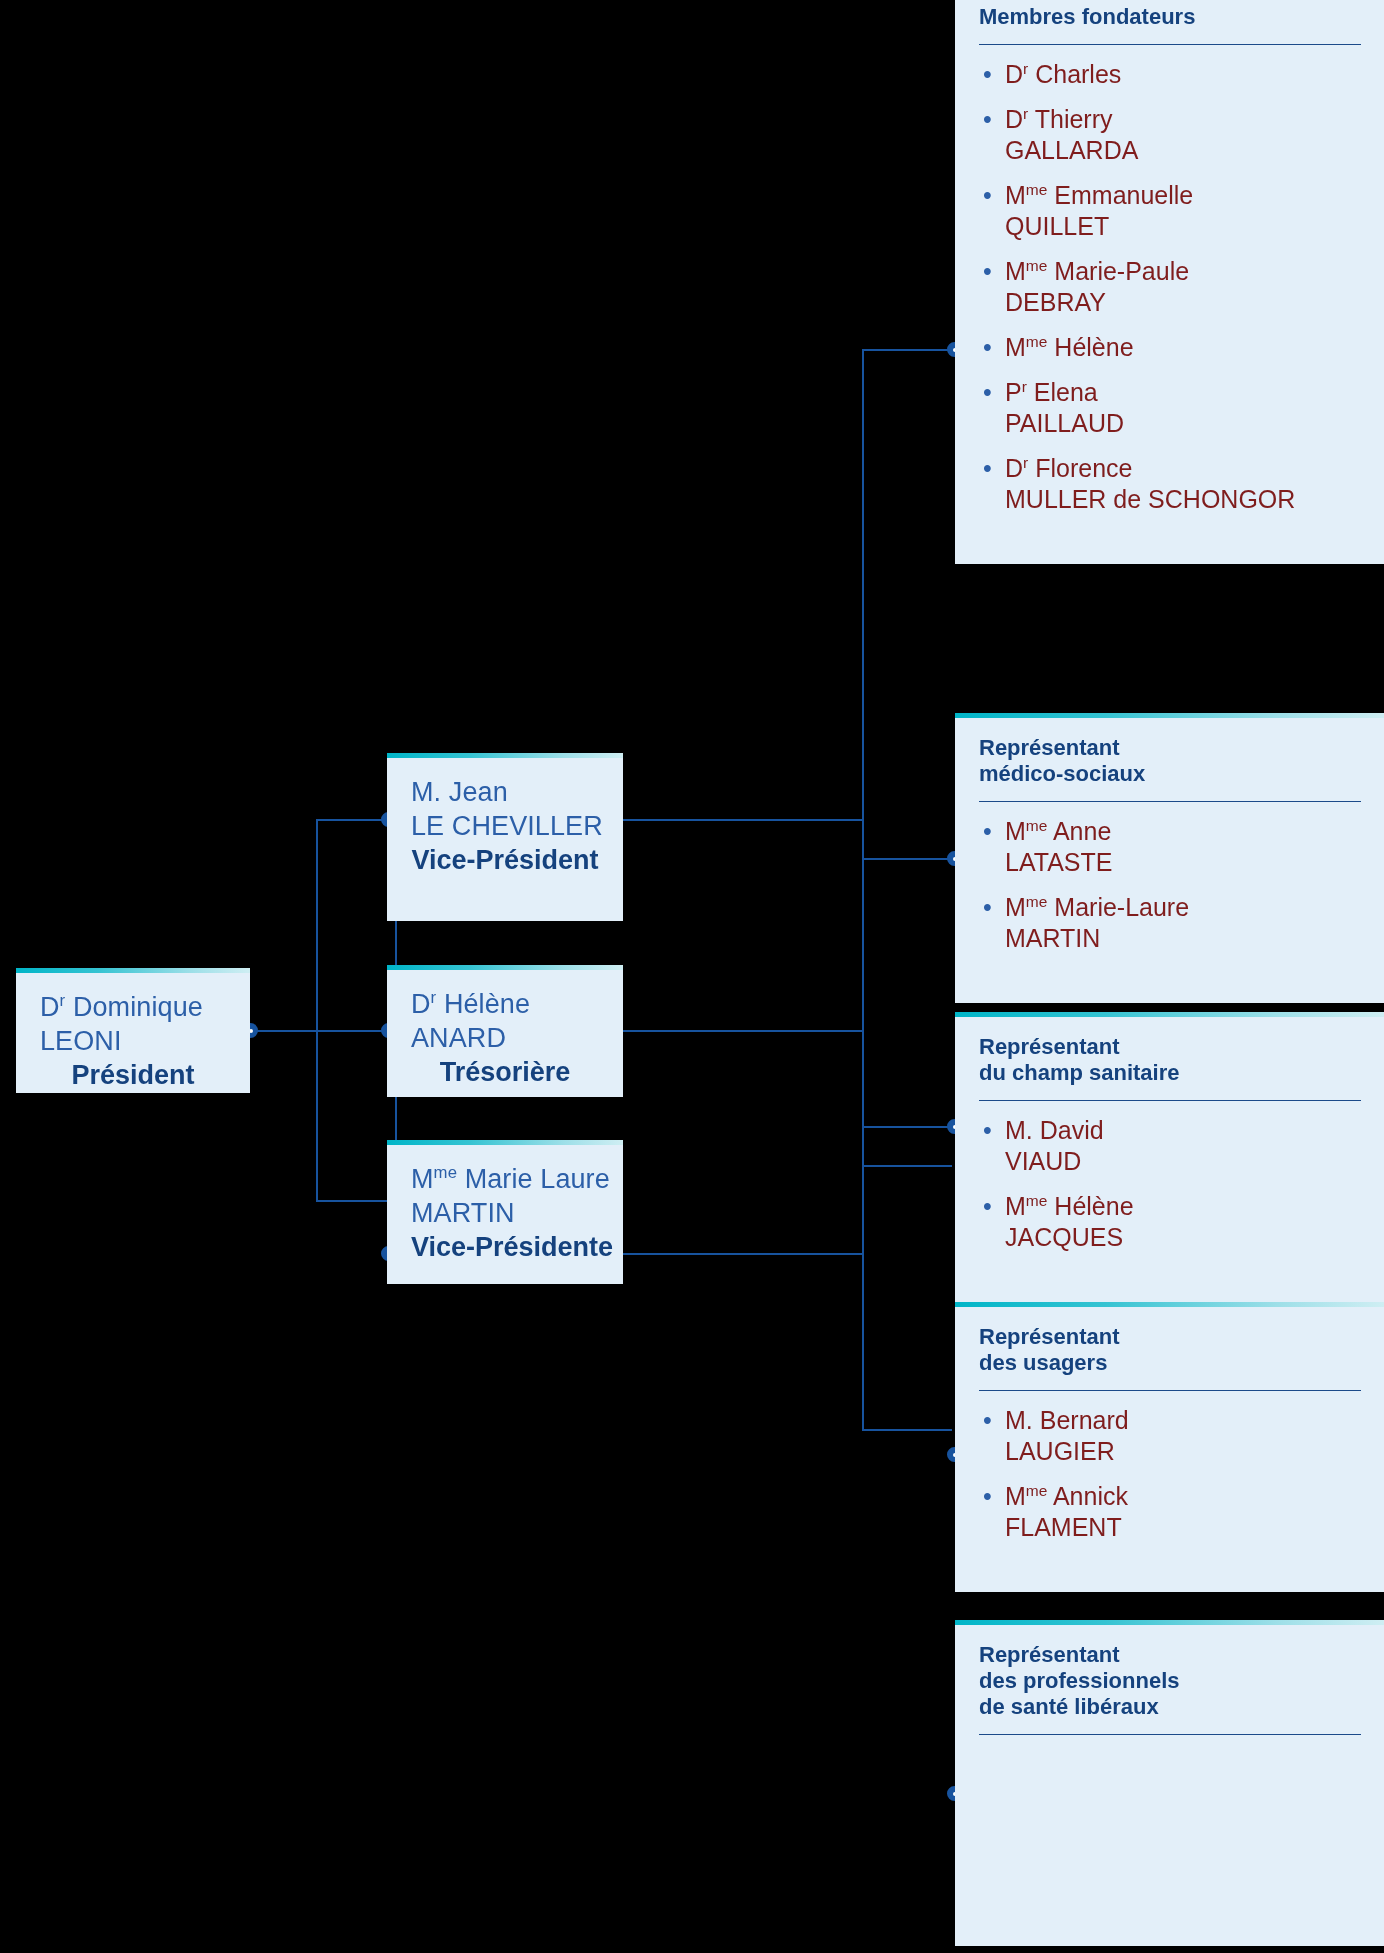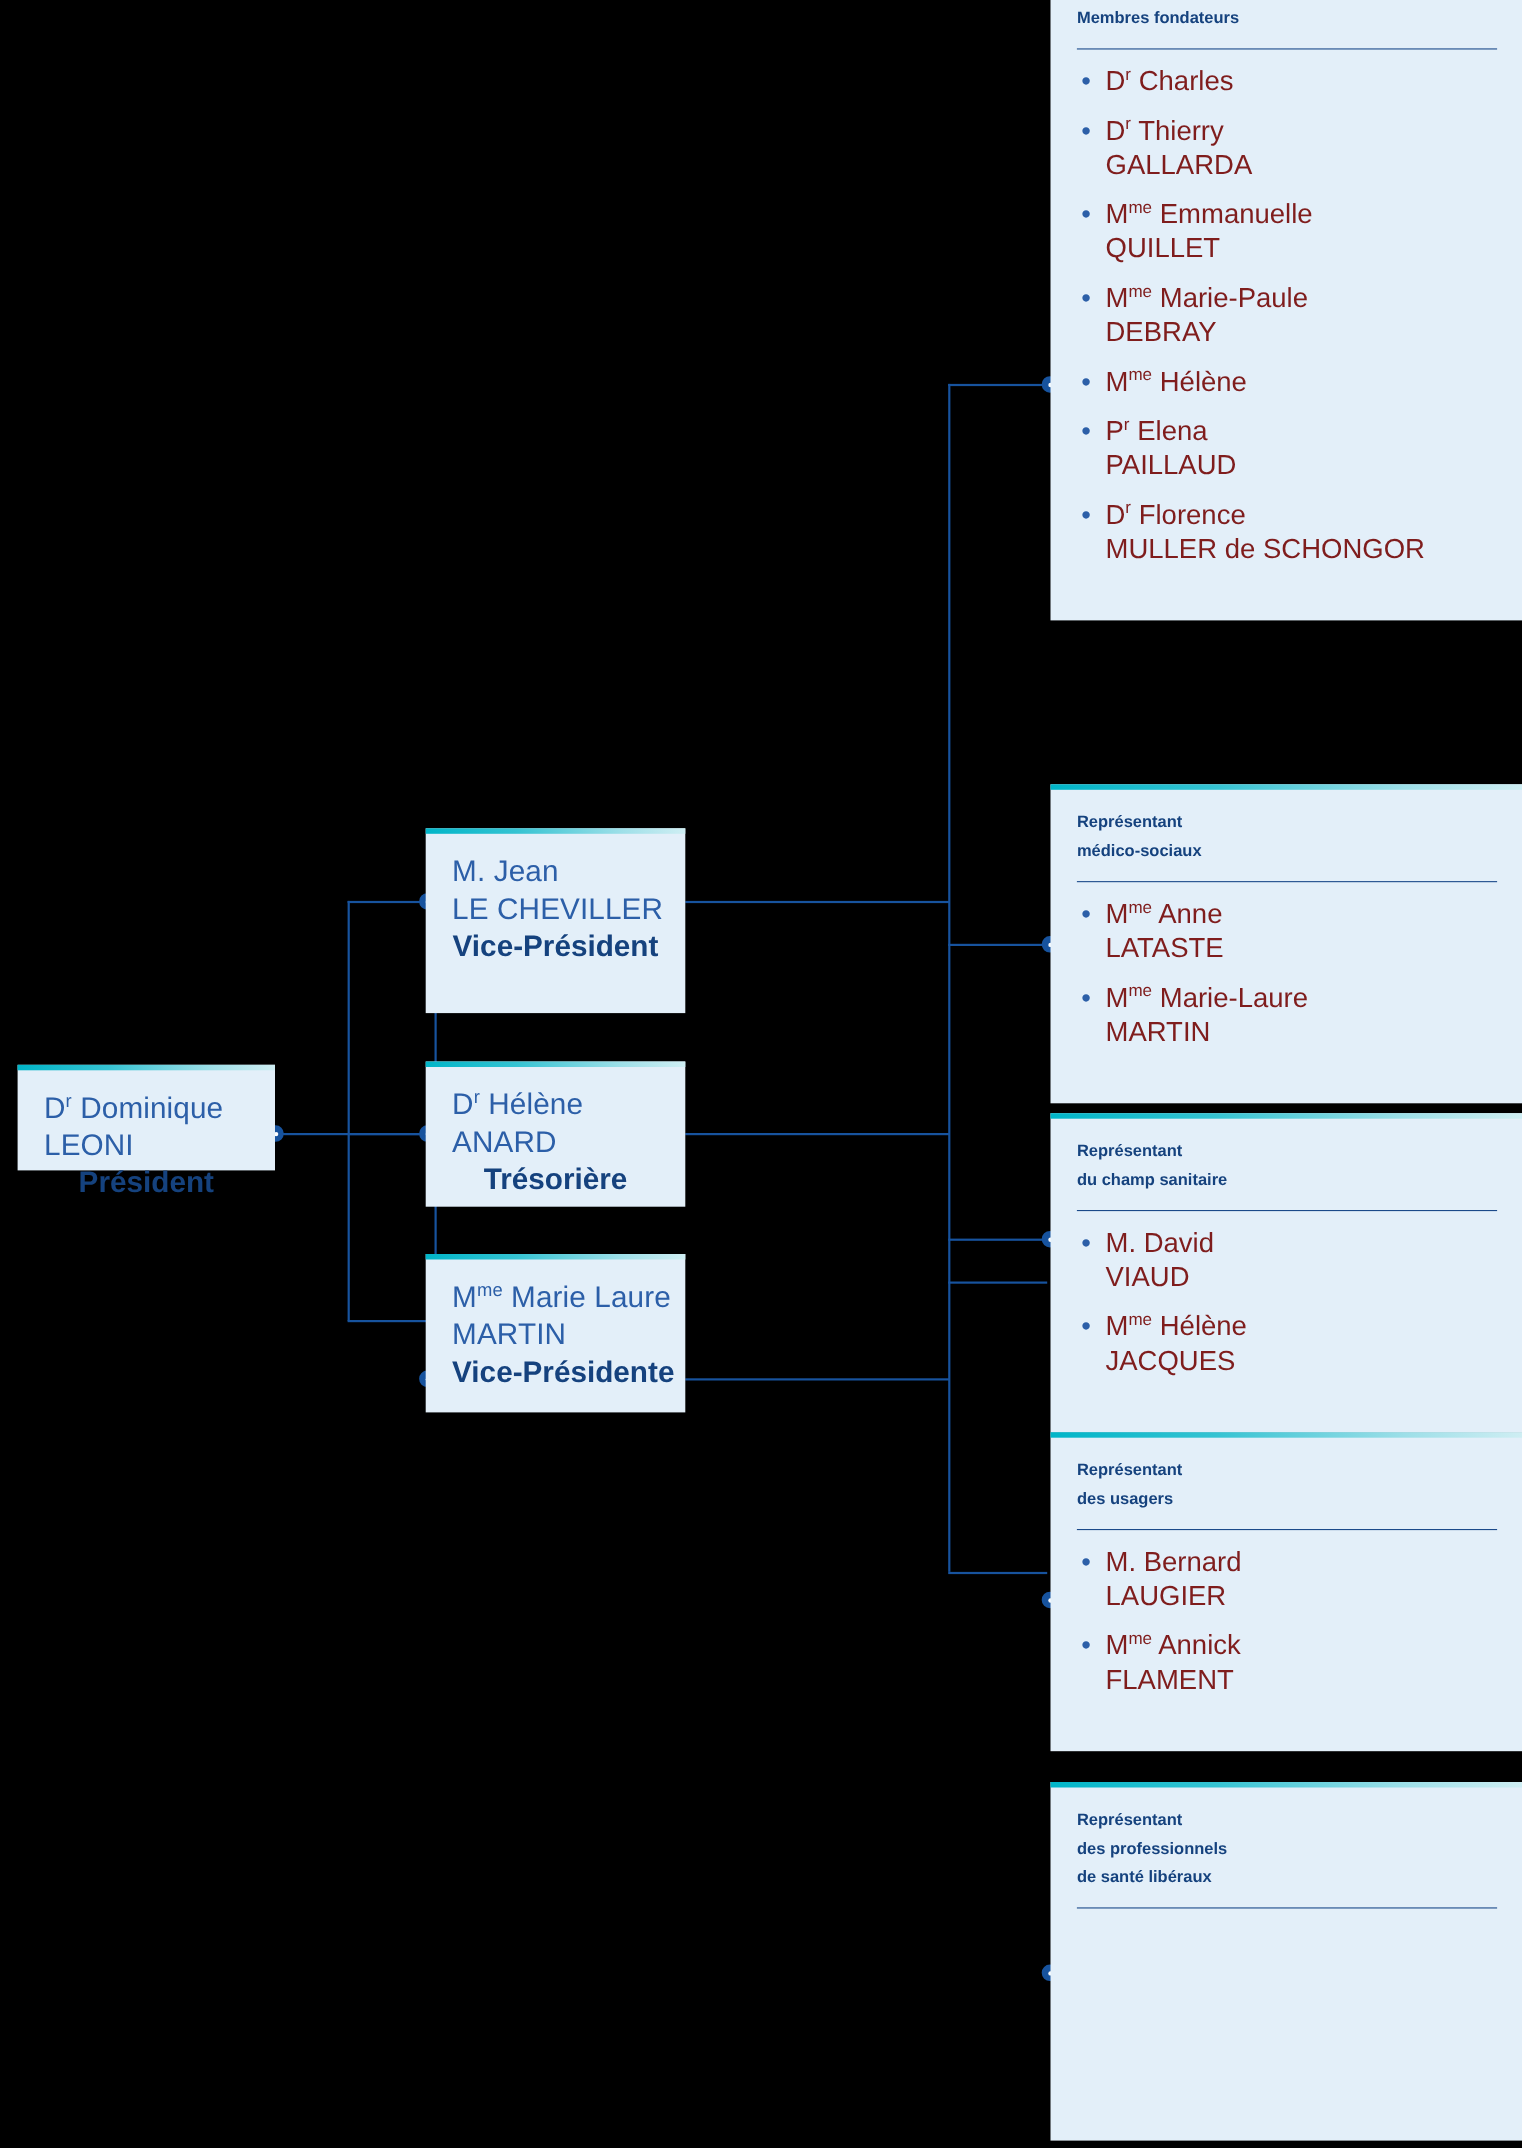--- a/index.html
+++ b/index.html
@@ -37,21 +37,21 @@
     font-weight:bold;
     margin-top:2px;
     white-space:nowrap;
     text-align:center;
   }
   sup{font-size:.62em;vertical-align:super;line-height:0;}
 
   
   .panel .title{
     color:#15427e;
-    font-size:15px;
+    font-size:22px;
     line-height:26px;
     font-weight:bold;
     white-space:pre-line;
   }
   .panel .rule{
     border-bottom:1.5px solid #1b4a8a;
     margin:14px 0 8px 0;
   }
   .panel ul{list-style:none;margin:0;padding:0;}
   .panel li{
@@ -115,21 +115,21 @@
 <div class="dot" style="left:243px;top:1023px;"></div>
 <div class="dot" style="left:381px;top:812px;"></div>
 <div class="dot" style="left:381px;top:1023px;"></div>
 <div class="dot" style="left:381px;top:1246px;"></div>
 <div class="dot" style="left:947px;top:342px;"></div>
 <div class="dot" style="left:947px;top:851px;"></div>
 <div class="dot" style="left:947px;top:1119px;"></div>
 <div class="dot" style="left:947px;top:1447px;"></div>
 <div class="dot" style="left:947px;top:1786px;"></div>
 
-<div class="card person" style="left:16px;top:968px;width:234px;height:96px;">
+<div class="card person" style="left:16px;top:968px;width:234px;height:125px;">
   <div class="accent"></div>
   <div class="card-body">
     <div class="name">
       <span>D</span><sup>r</sup>
       <span>Dominique</span>
     </div>
     <div class="name">LEONI</div>
     <div class="role">Président</div>
   </div>
 </div>

